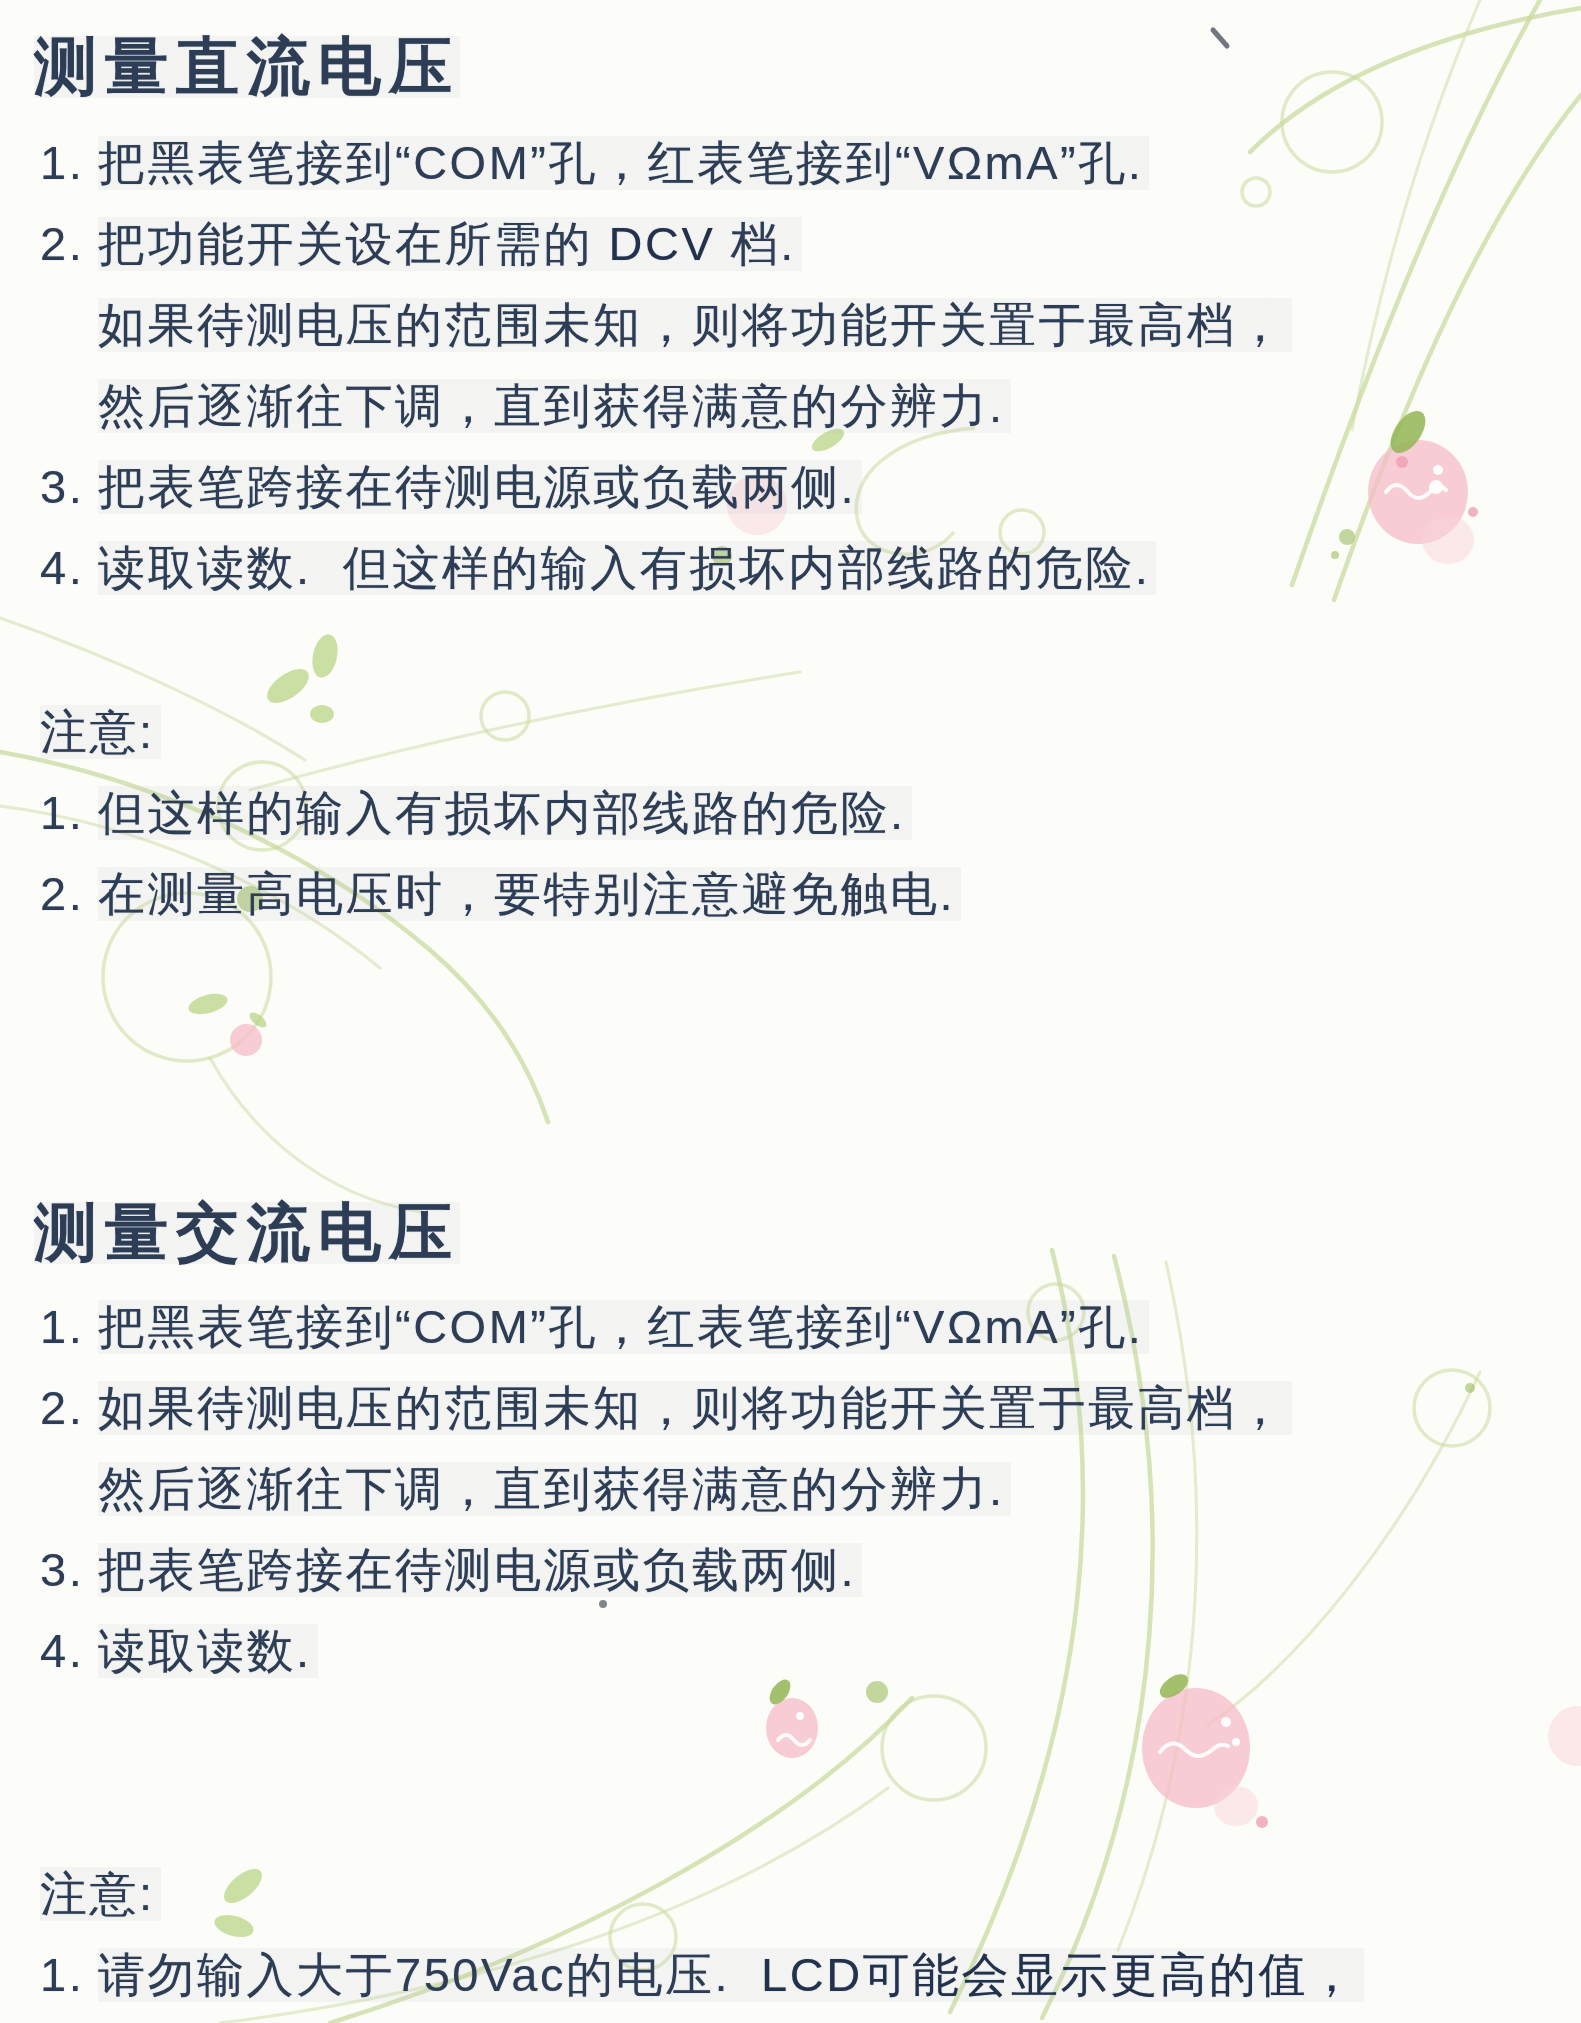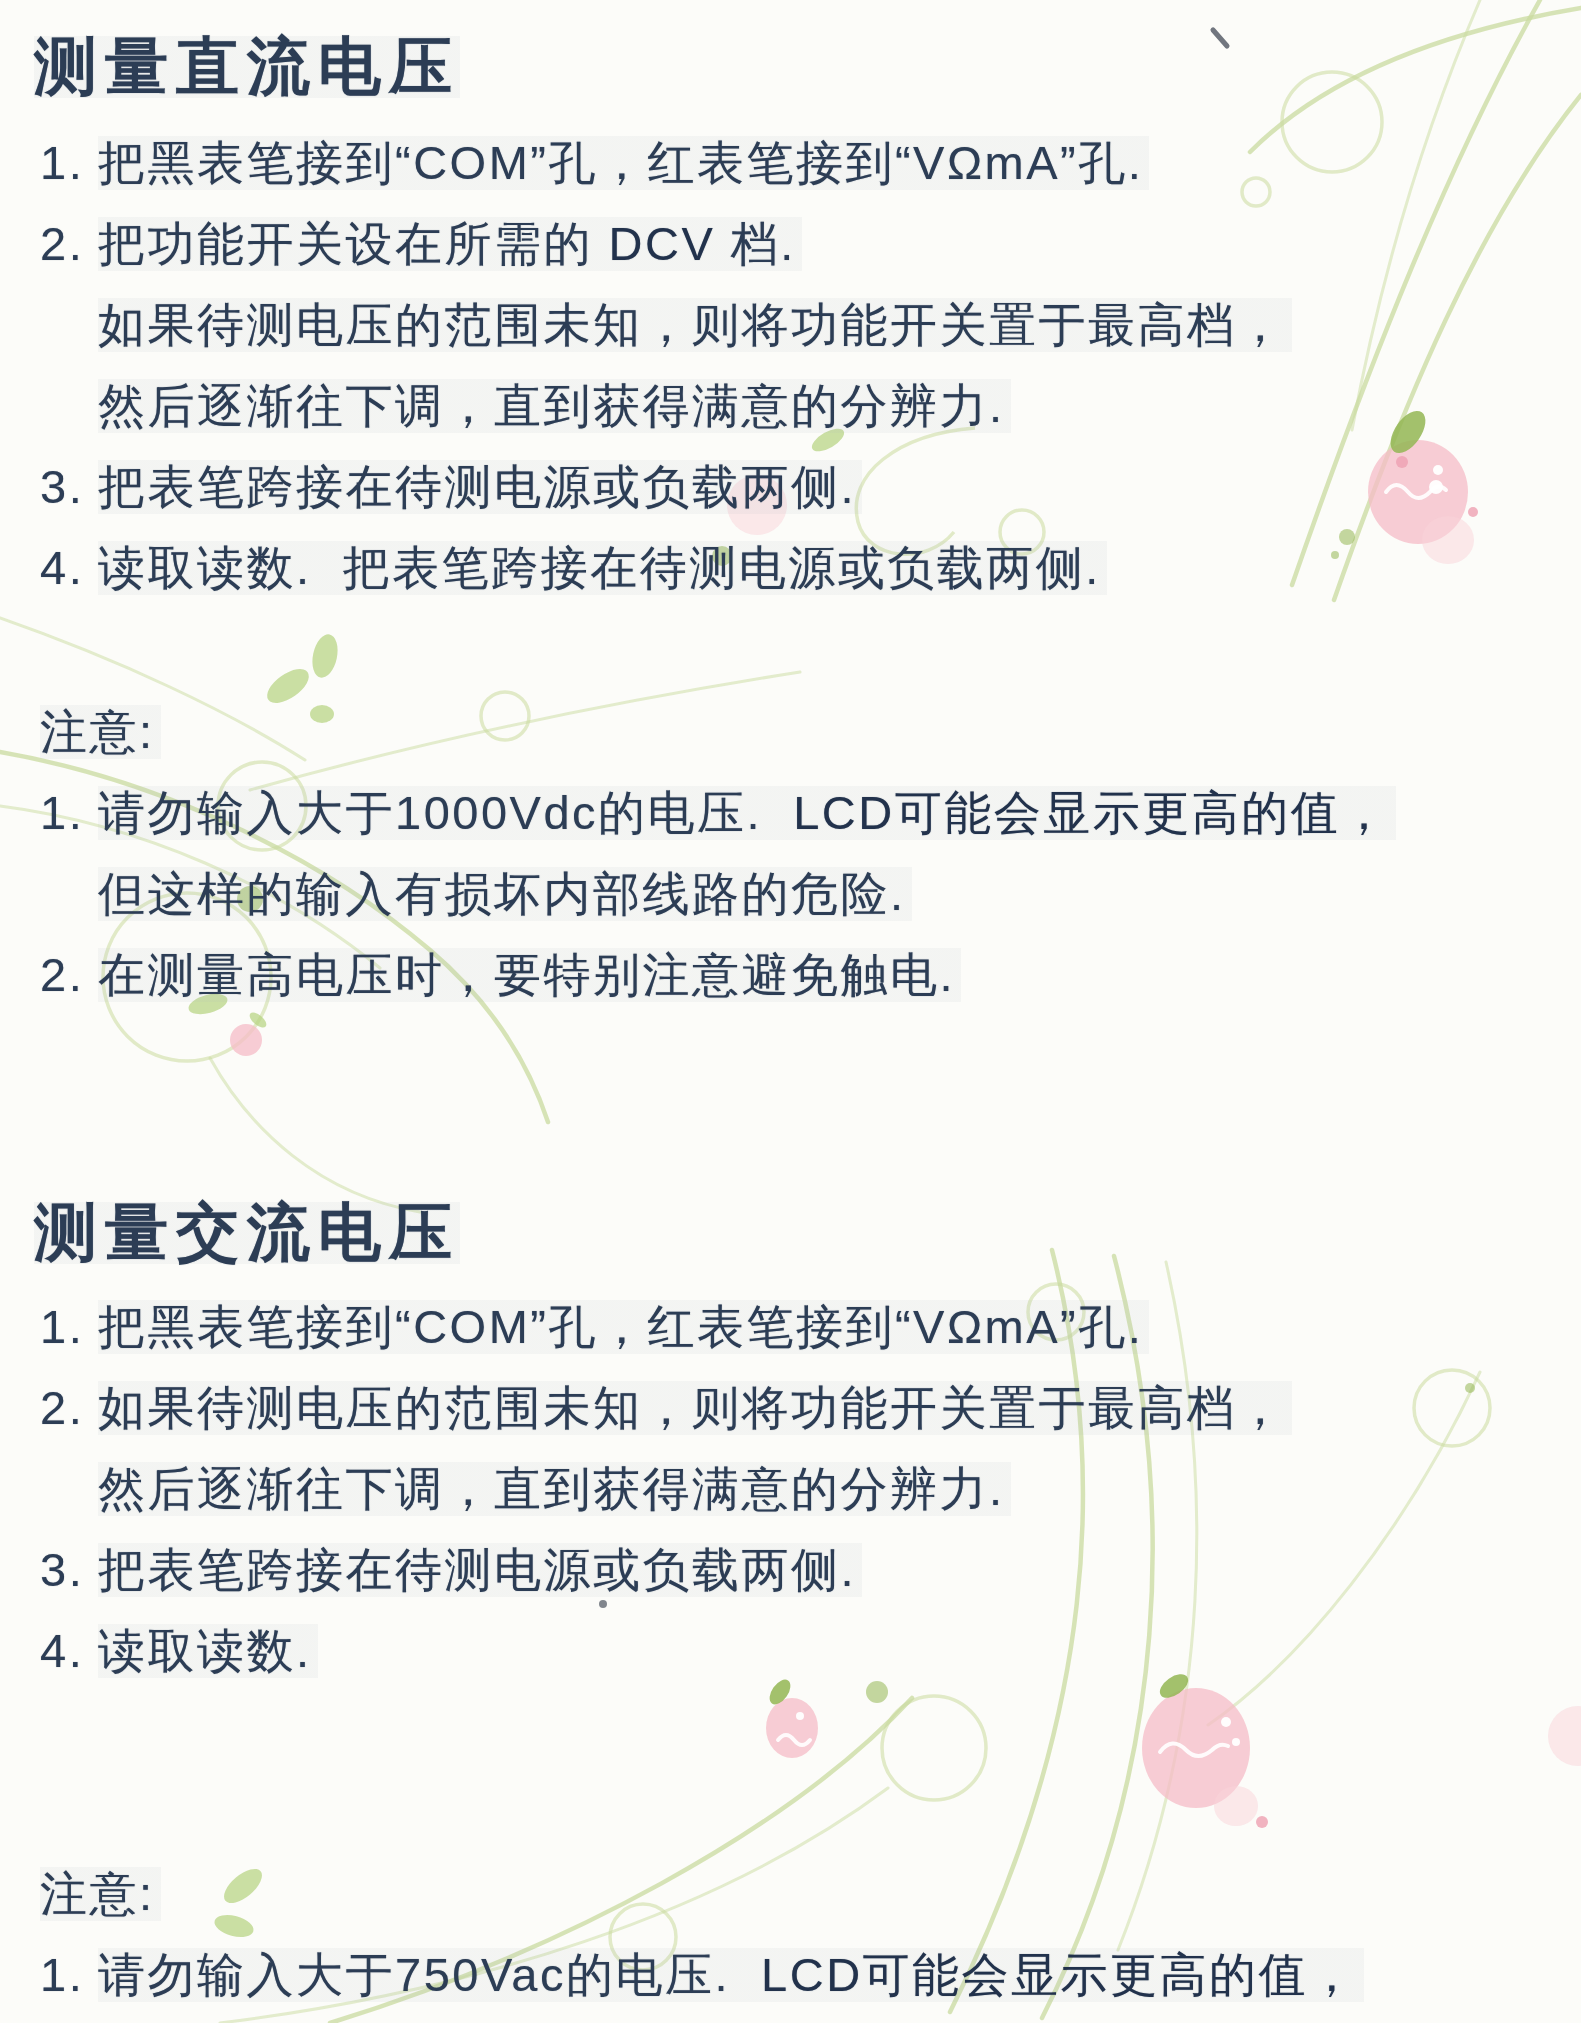--- a/index.html
+++ b/index.html
@@ -170,31 +170,30 @@
           </div>
           <div class="item">
             <span class="num">3.</span>
             <div class="lines">
               <div class="line"><span>把表笔跨接在待测电源或负载两侧.</span></div>
             </div>
           </div>
           <div class="item">
             <span class="num">4.</span>
             <div class="lines">
-              <div class="line"><span>读取读数.  把表笔跨接在待测电源或负载两侧.</span></div>
+              <div class="line"><span>读取读数.  但这样的输入有损坏内部线路的危险.</span></div>
             </div>
           </div>
         </div>
       <div class="notes">
         <div class="note-label">注意:</div>
         <div class="notes-list">
             <div class="item">
               <span class="num">1.</span>
               <div class="lines">
-                <div class="line"><span>请勿输入大于1000Vdc的电压.  </span><span class="b">LCD可能会显示更高的值，</span></div>
                 <div class="line"><span>但这样的输入有损坏内部线路的危险.</span></div>
               </div>
             </div>
             <div class="item">
               <span class="num">2.</span>
               <div class="lines">
                 <div class="line"><span>在测量高电压时，要特别注意避免触电.</span></div>
               </div>
             </div>
           </div>

